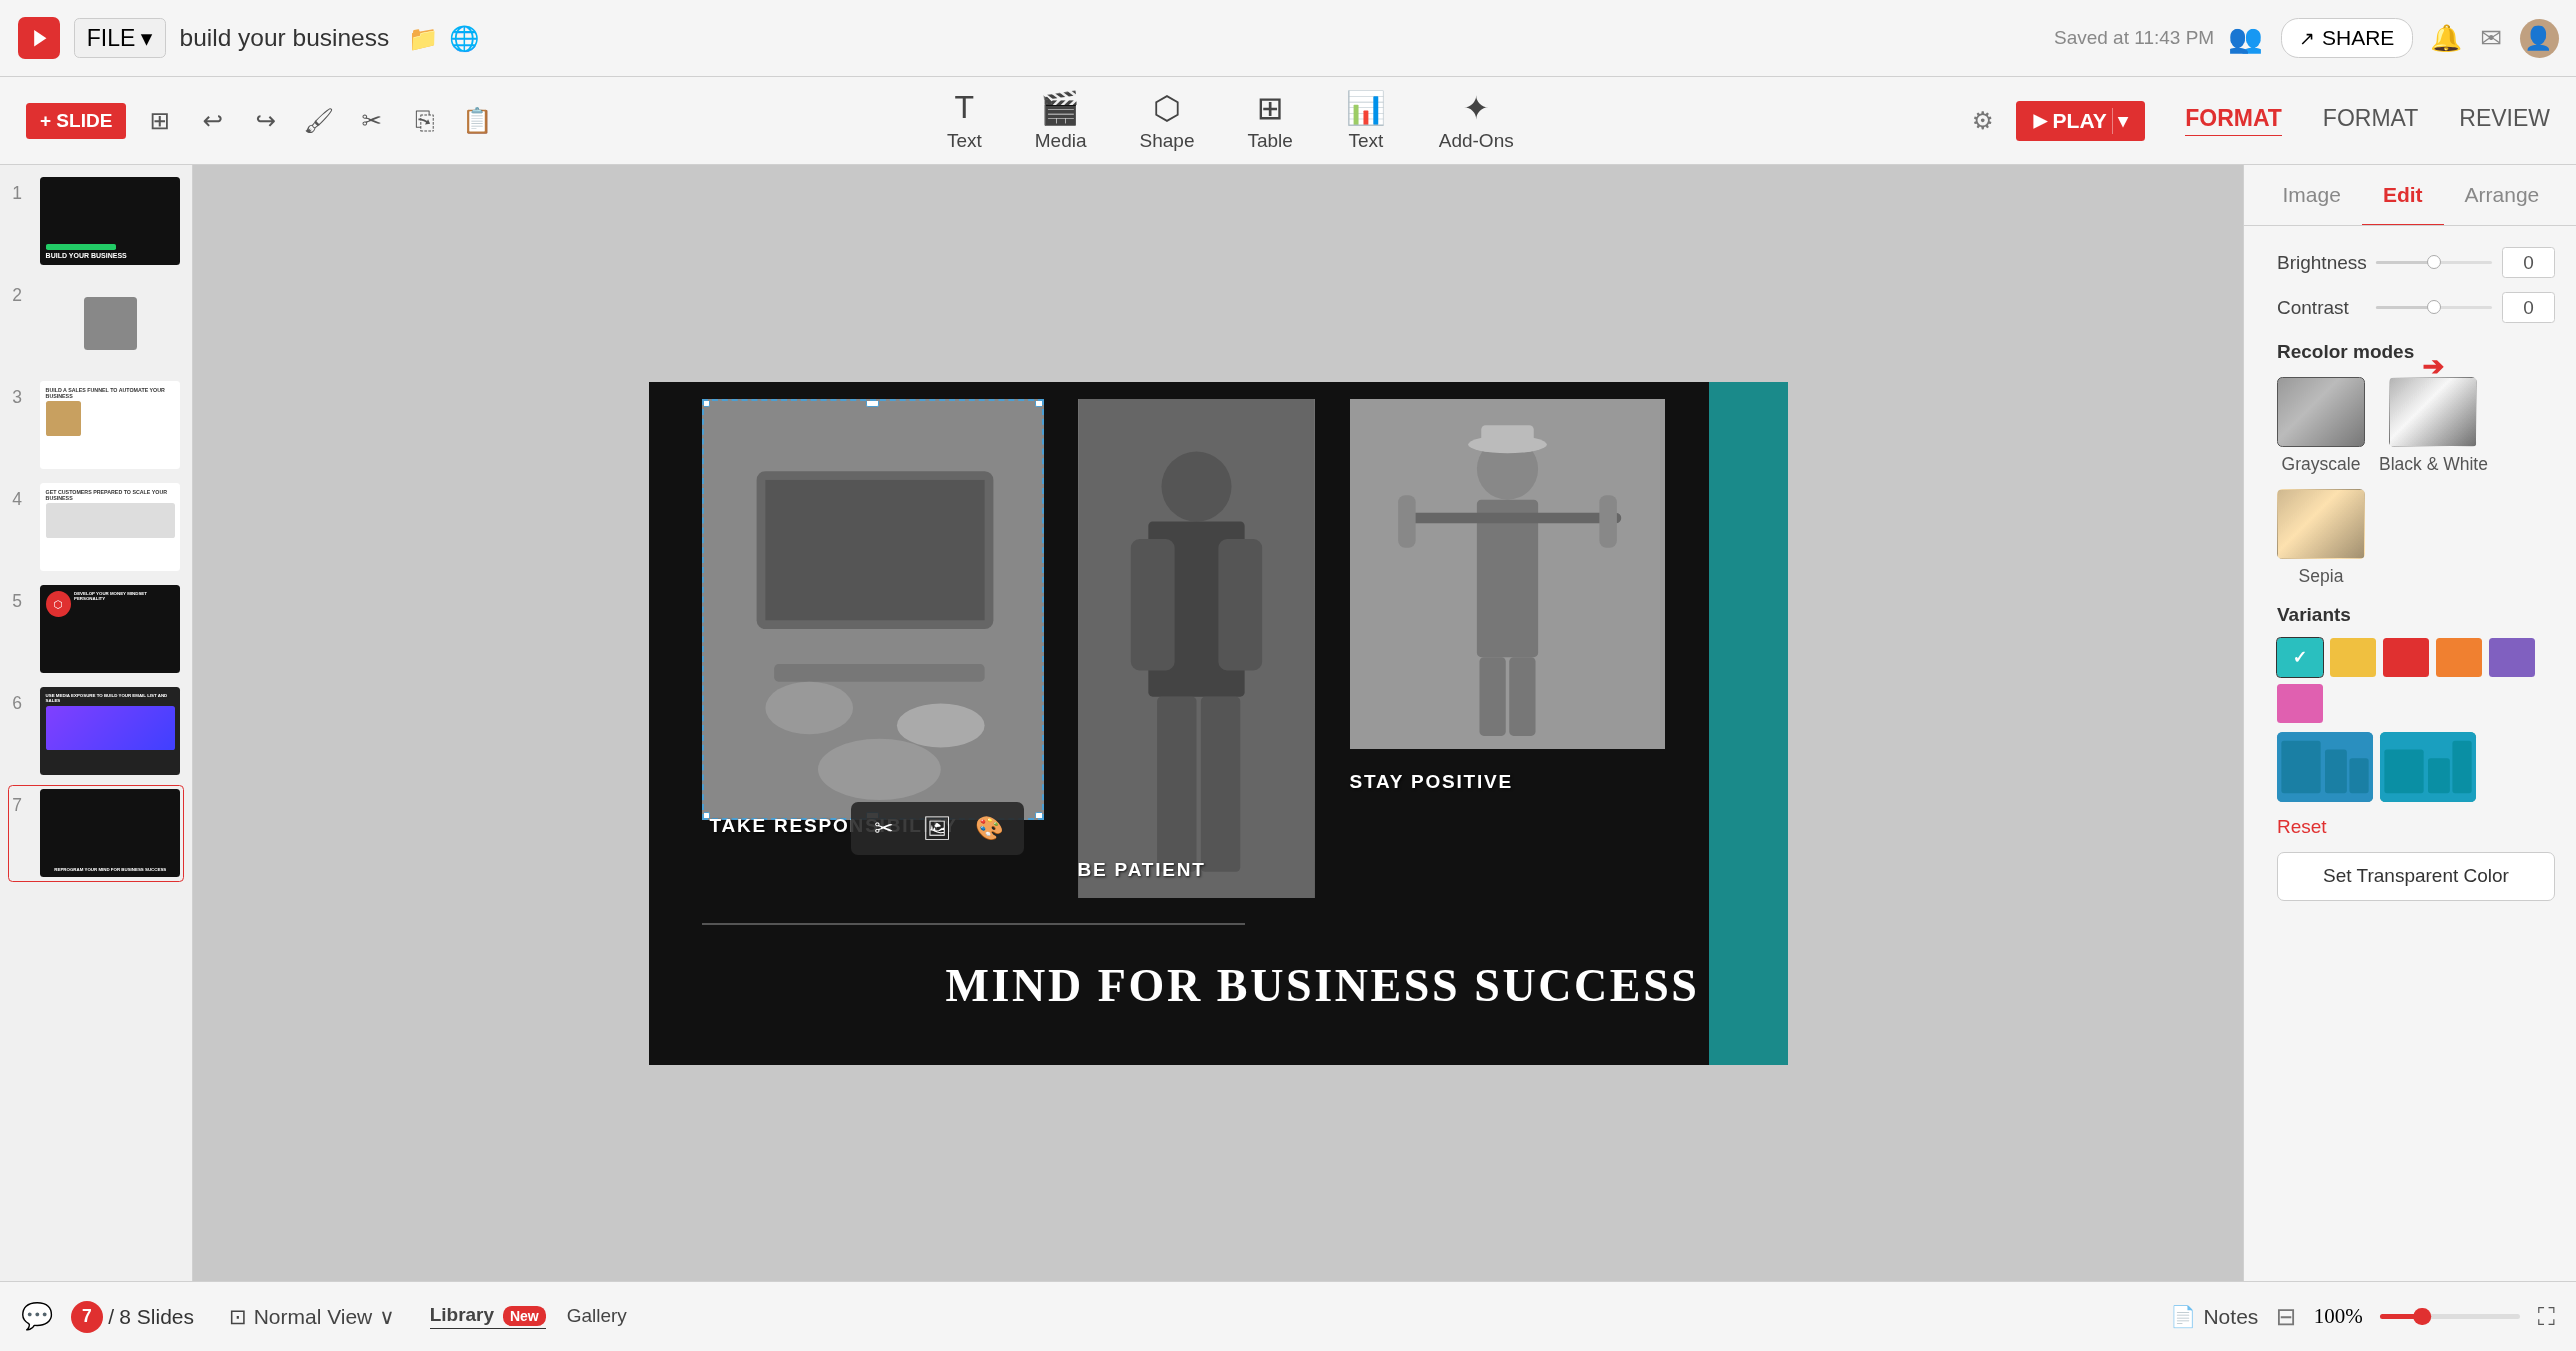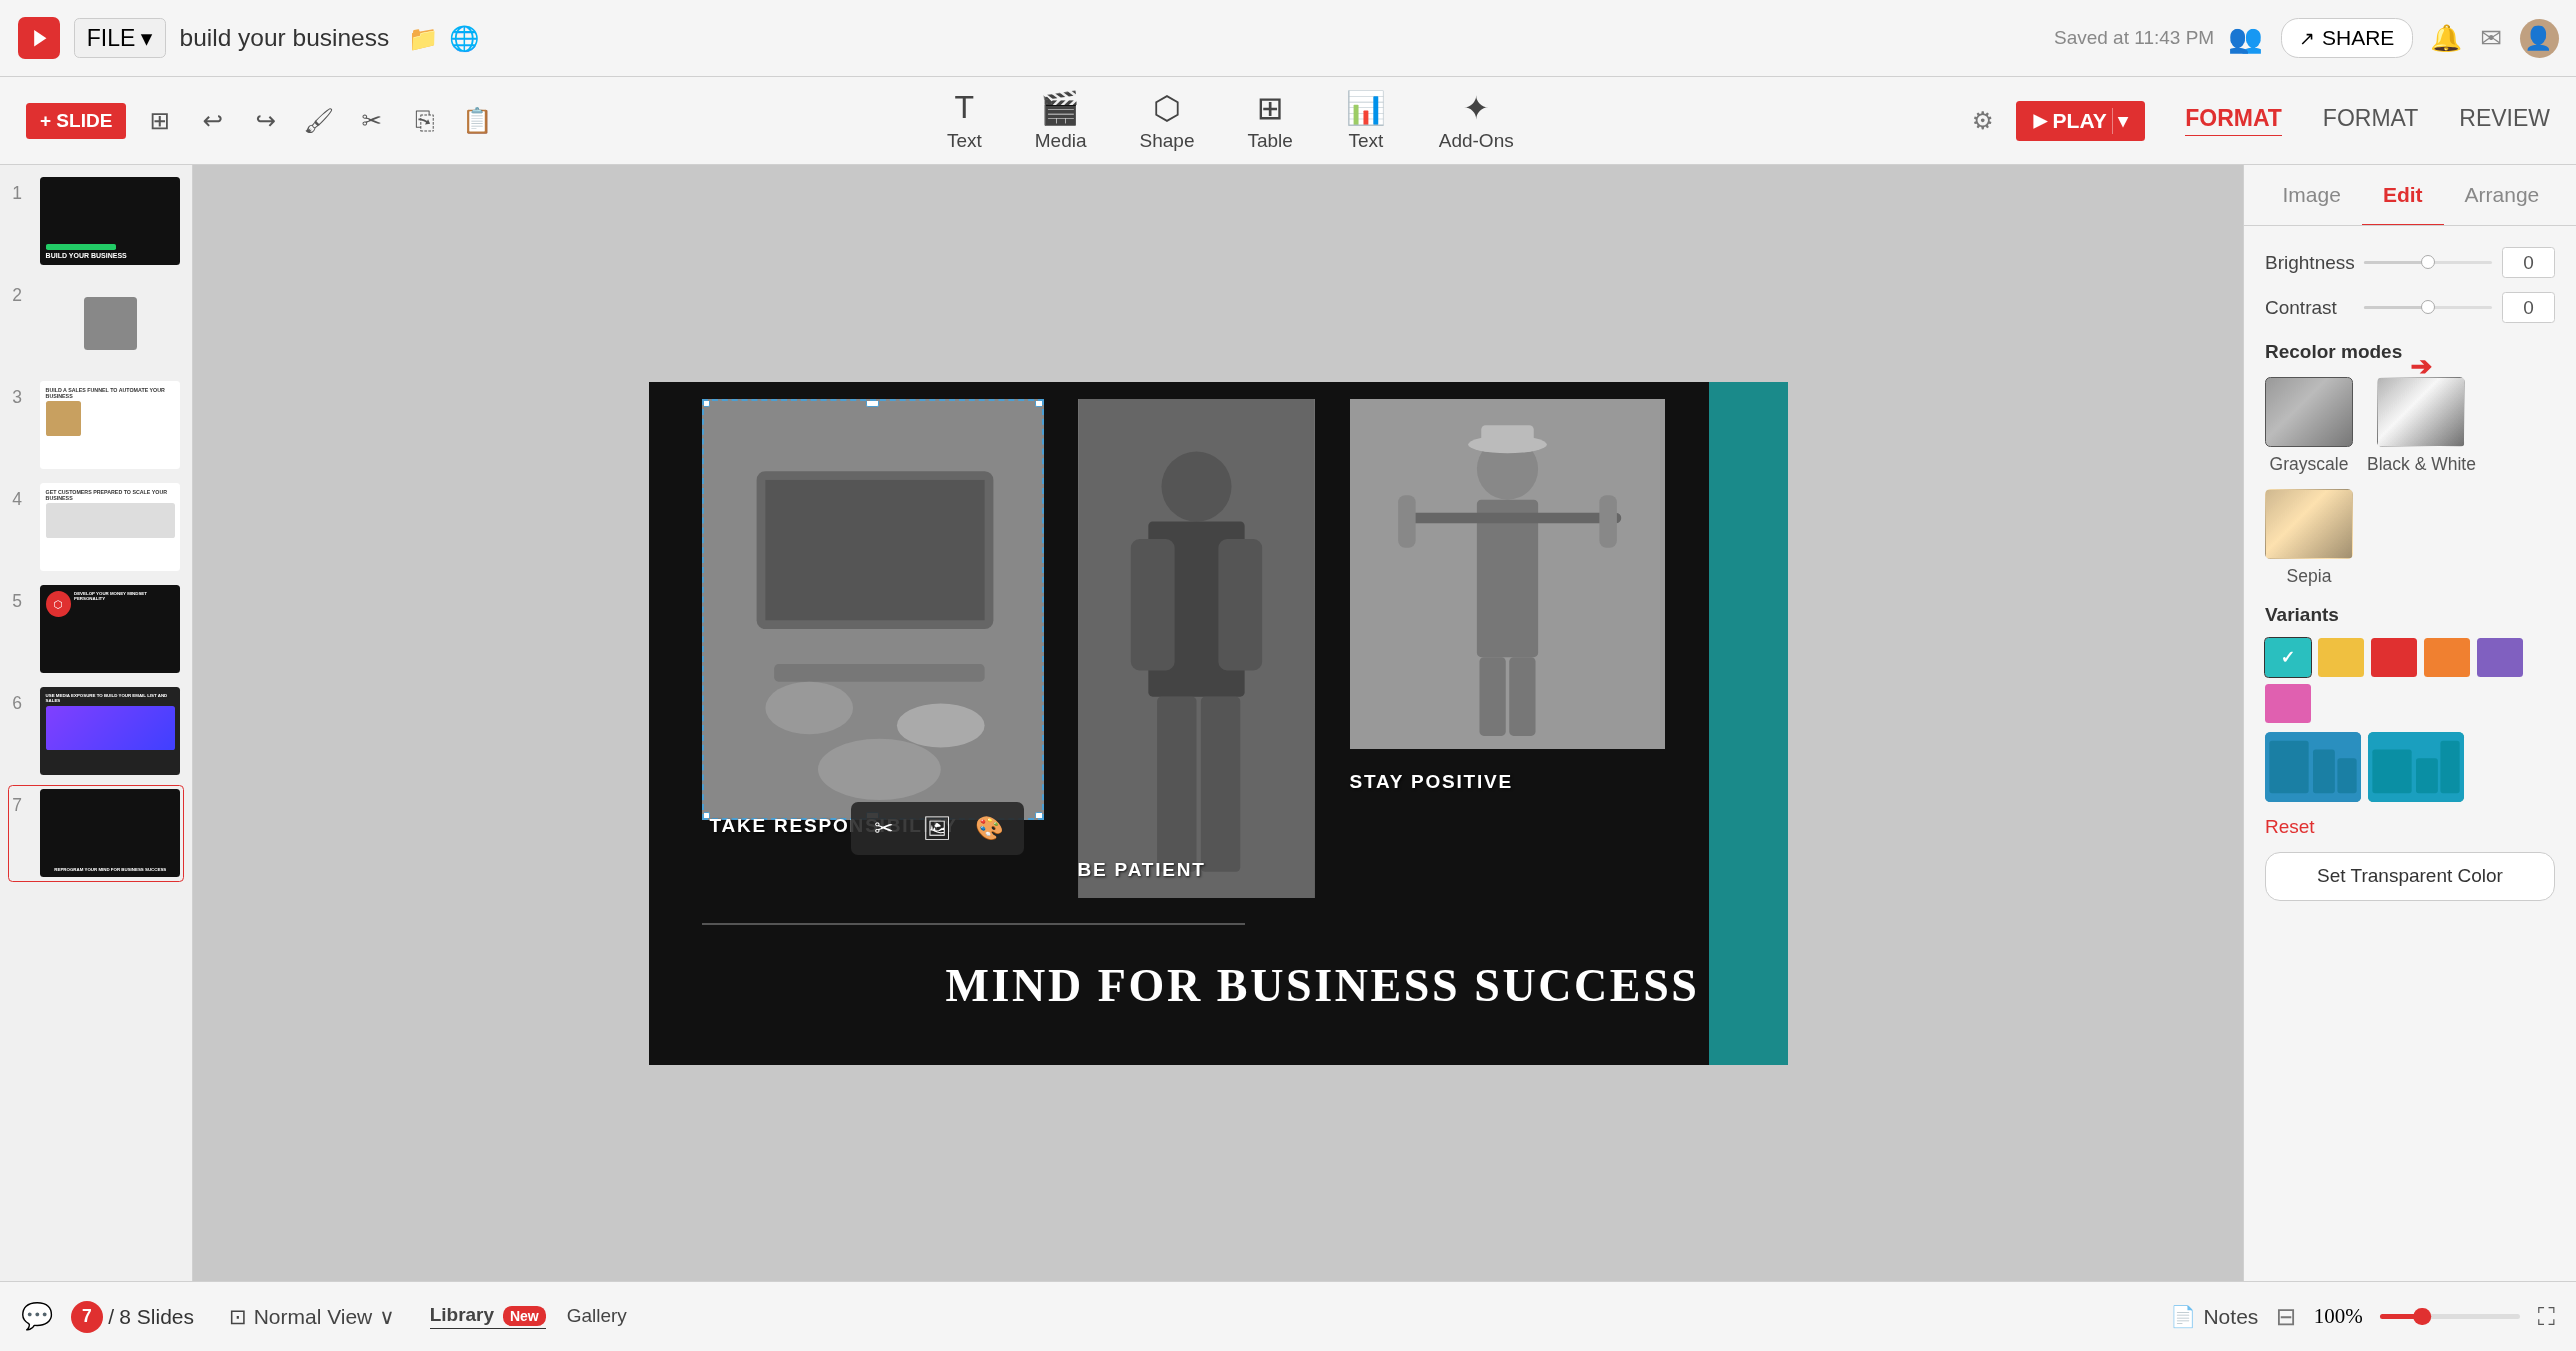--- a/index.html
+++ b/index.html
@@ -82,21 +82,21 @@
 
     
     .img-edit-toolbar { position: absolute; bottom: 210px; left: 202px; background: rgba(40,40,40,0.9); border-radius: 7px; display: flex; align-items: center; padding: 7px 14px; gap: 14px; }
     .img-edit-btn { width: 39px; height: 39px; display: flex; align-items: center; justify-content: center; color: white; font-size: 23px; cursor: pointer; border-radius: 3.5px; }
 
     
     .right-panel { width: 333px; background: #f5f5f5; border-left: 0.9px solid #d0d0d0; display: flex; flex-direction: column; flex-shrink: 0; }
     .panel-tabs { display: flex; border-bottom: 0.9px solid #d0d0d0; padding: 0 17.5px; }
     .panel-tab { padding: 17.5px 21px; font-size: 21px; cursor: pointer; color: #888; }
     .panel-tab.active { color: #e03030; border-bottom: 1.8px solid #e03030; font-weight: 600; }
-    .panel-content { padding: 21px; overflow-y: auto; flex: 1; }
+    .panel-content { padding: 21px; overflow-y: auto; flex: 1; margin-left: 12px; }
     .slider-row { display: flex; align-items: center; gap: 10.5px; margin-bottom: 14px; }
     .slider-label { font-size: 19px; color: #444; width: 88px; flex-shrink: 0; }
     .slider-track { flex: 1; height: 3.5px; background: #ddd; border-radius: 1.8px; position: relative; }
     .slider-fill { height: 100%; background: #ccc; border-radius: 1.8px; }
     .slider-thumb { position: absolute; top: -5.3px; left: 50%; width: 14px; height: 14px; background: white; border: 1.8px solid #aaa; border-radius: 50%; transform: translateX(-50%); }
     .slider-value { font-size: 19px; color: #555; width: 53px; text-align: center; border: 0.9px solid #ccc; border-radius: 3.5px; padding: 3.5px 7px; background: white; }
 
     .recolor-title { font-size: 19px; font-weight: 600; color: #333; margin: 17.5px 0 14px; }
     .recolor-options { display: flex; gap: 14px; flex-wrap: wrap; }
     .recolor-option { display: flex; flex-direction: column; align-items: center; gap: 7px; cursor: pointer; }
@@ -109,21 +109,21 @@
 
     .variants-title { font-size: 19px; font-weight: 600; color: #333; margin: 17.5px 0 12.3px; }
     .variants-row { display: flex; gap: 7px; margin-bottom: 8.8px; flex-wrap: wrap; }
     .variant-color { width: 46px; height: 39px; border-radius: 3.5px; cursor: pointer; display: flex; align-items: center; justify-content: center; }
     .variant-color.selected { outline: 1.8px solid #333; }
     .variant-thumb { width: 96px; height: 70px; border-radius: 5.3px; background: #4a9fd4; cursor: pointer; overflow: hidden; }
     .variant-thumb-1 { background: linear-gradient(135deg, #4a9fd4, #2a7fa4); }
     .variant-thumb-2 { background: linear-gradient(135deg, #2abfbf, #1a9f9f); }
 
     .reset-btn { color: #e03030; font-size: 19px; cursor: pointer; margin: 14px 0; display: block; }
-    .set-transparent-btn { width: 100%; padding: 12.3px; border: 0.9px solid #ccc; border-radius: 15px; background: white; font-size: 19px; color: #333; cursor: pointer; text-align: center; }
+    .set-transparent-btn { width: 100%; padding: 12.3px; border: 0.9px solid #ccc; border-radius: 7px; background: white; font-size: 19px; color: #333; cursor: pointer; text-align: center; }
 
     
     .bottom-bar { height: 70px; background: #f5f5f5; border-top: 0.9px solid #d0d0d0; display: flex; align-items: center; padding: 0 21px; gap: 17.5px; flex-shrink: 0; }
     .chat-icon { font-size: 26px; color: #555; cursor: pointer; }
     .slide-counter { font-size: 21px; color: #333; display: flex; align-items: center; gap: 5.3px; }
     .slide-counter-current { font-weight: 700; color: #e03030; background: #e03030; color: white; border-radius: 50%; width: 32px; height: 32px; display: flex; align-items: center; justify-content: center; font-size: 17.5px; }
     .view-mode { display: flex; align-items: center; gap: 7px; font-size: 21px; color: #444; cursor: pointer; margin-left: 17.5px; }
     .bottom-spacer { flex: 1; }
     .notes-btn { display: flex; align-items: center; gap: 7px; font-size: 21px; color: #444; cursor: pointer; }
     .zoom-slider { width: 140px; height: 5.3px; background: #ddd; border-radius: 2.6px; position: relative; cursor: pointer; }

